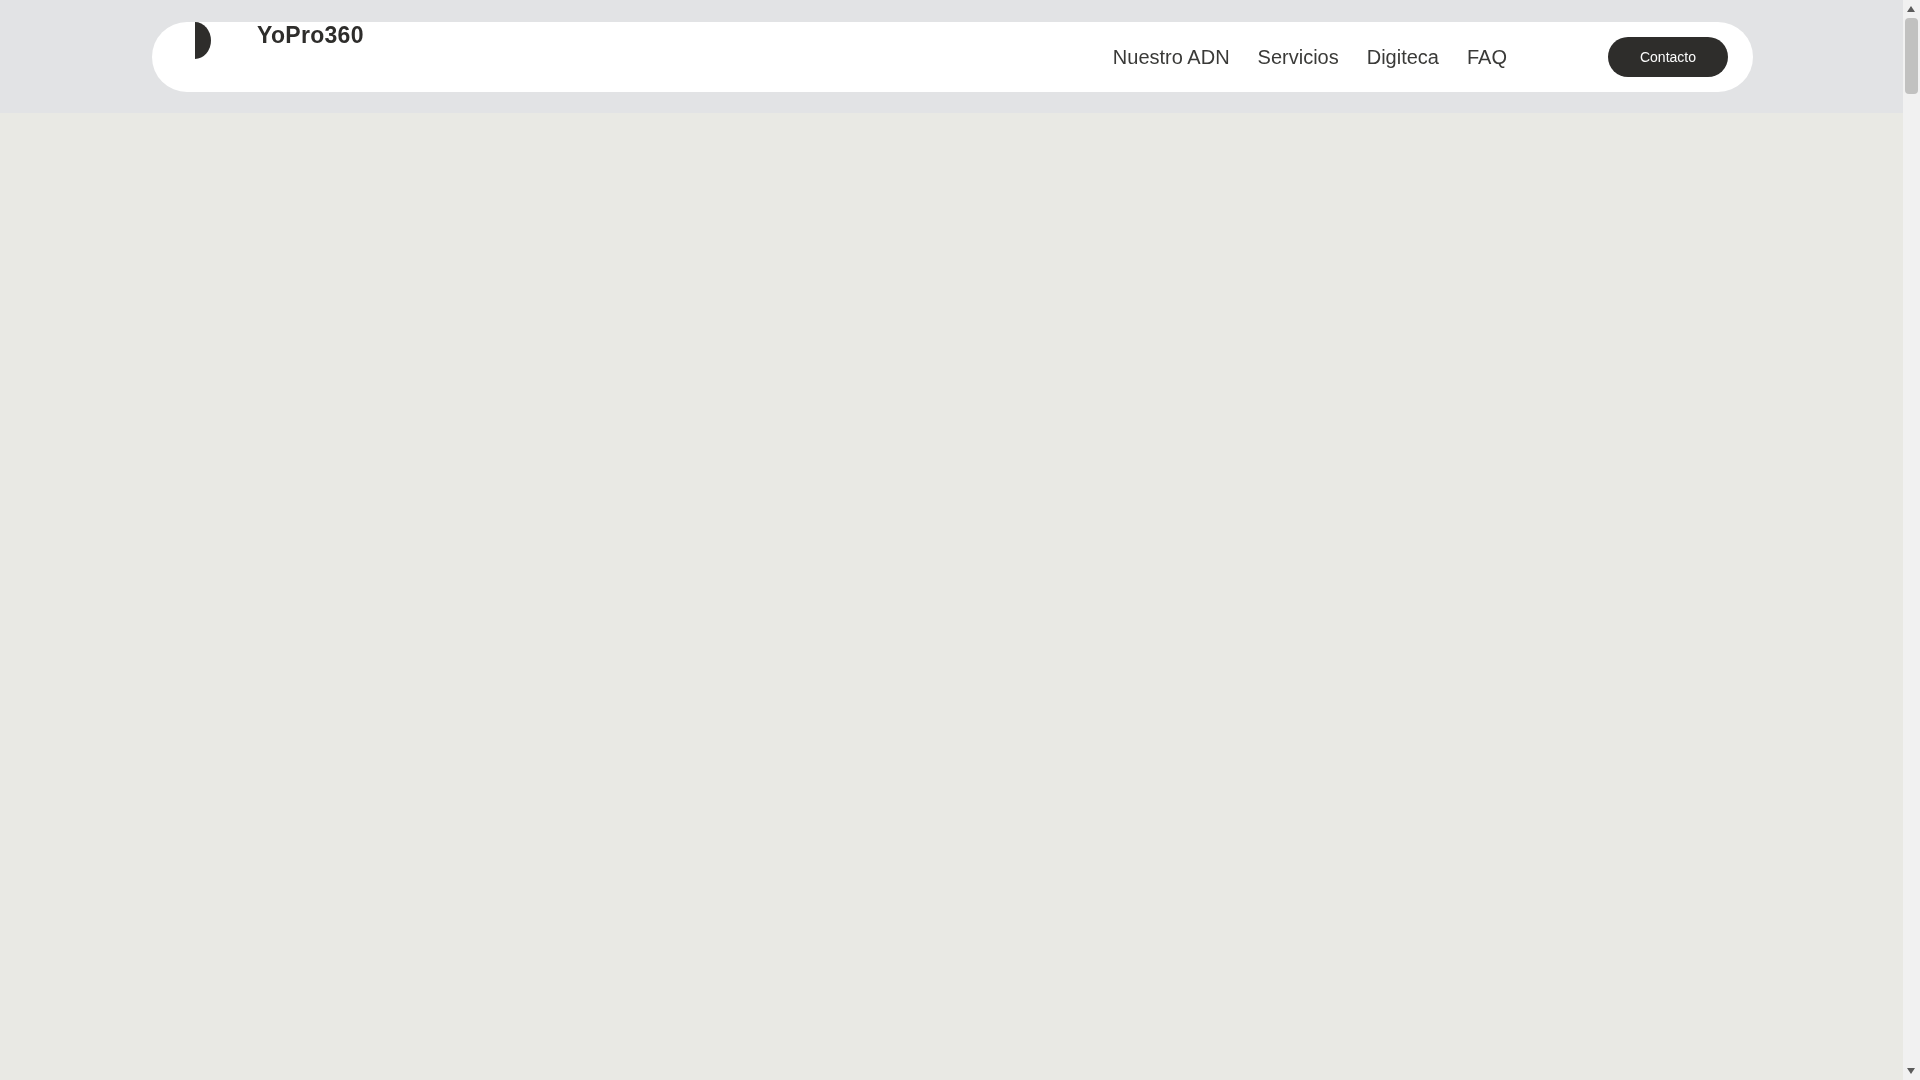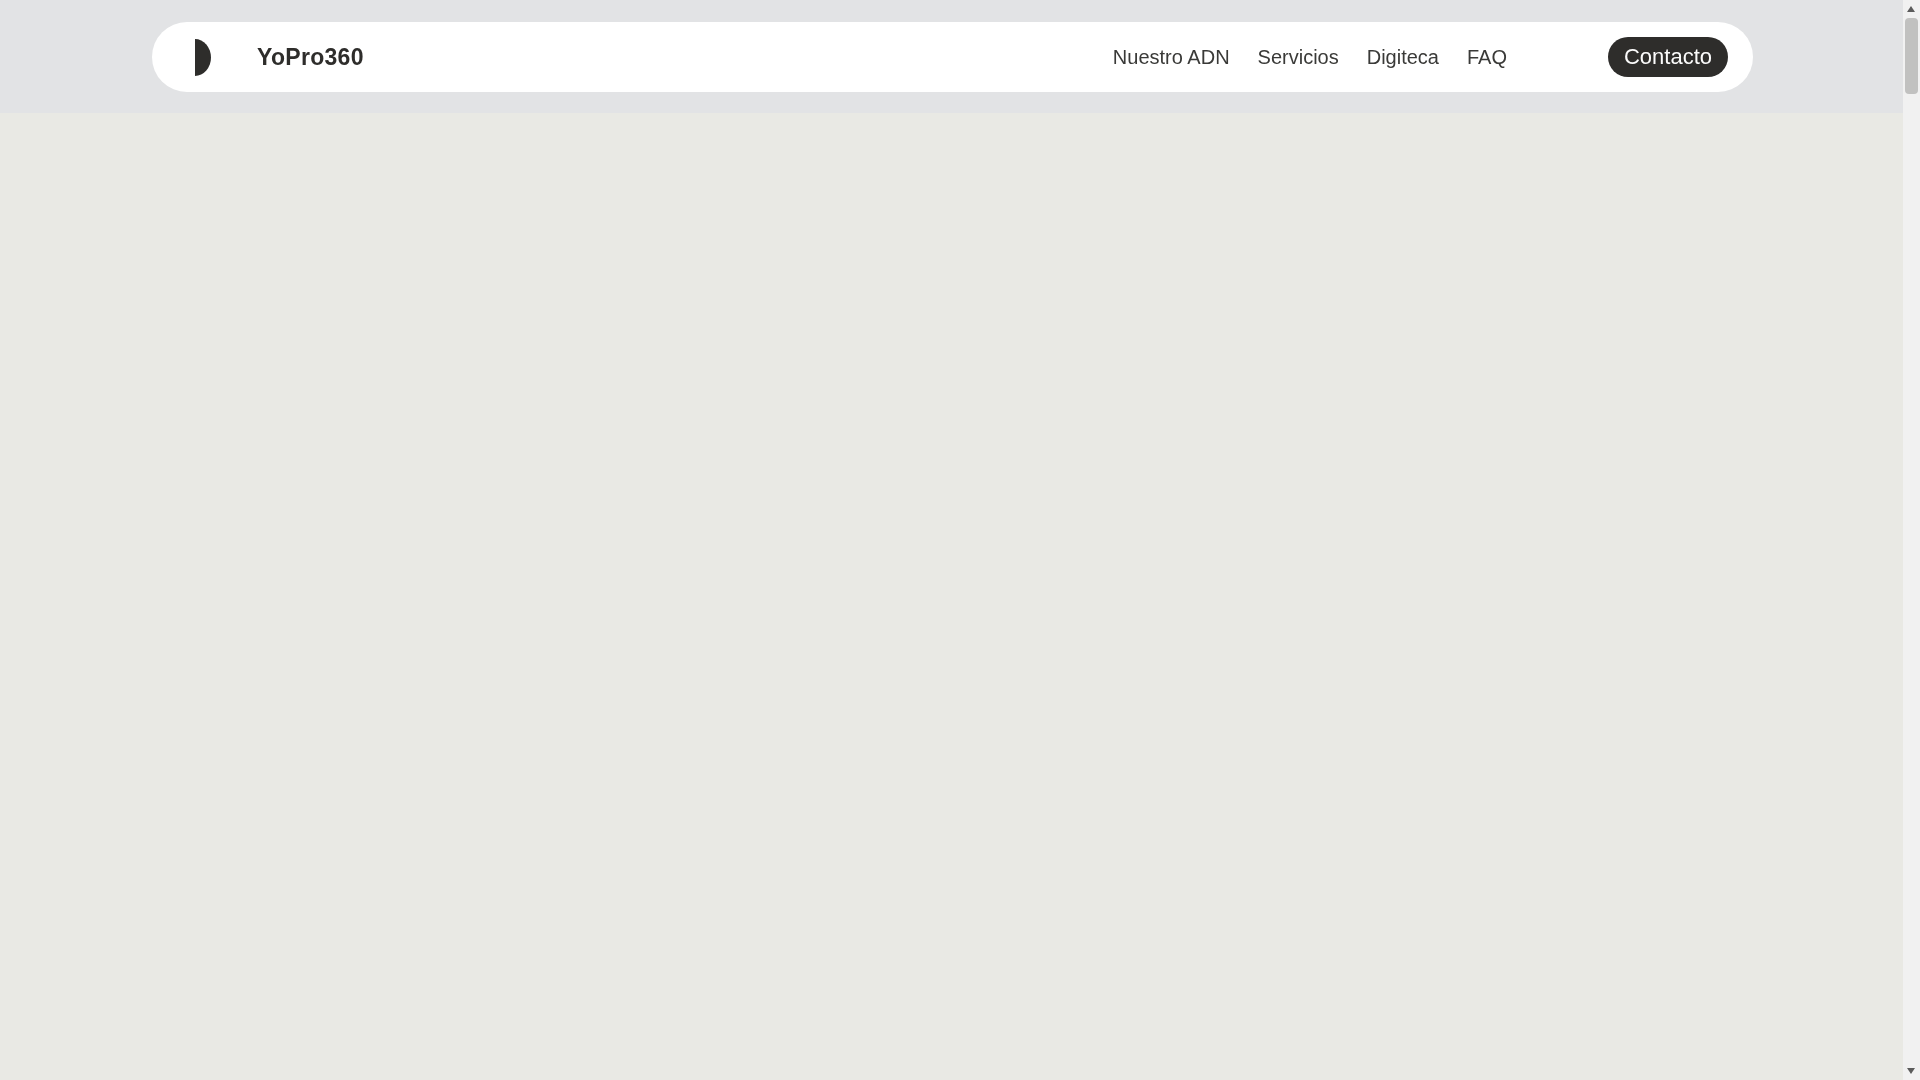--- a/index.html
+++ b/index.html
@@ -26,21 +26,21 @@
   
   .navbar {
     position: absolute; left: 152px; top: 22px;
     width: 1601px; height: 70px;
     background: #ffffff;
     border-radius: 35px;
   }
 
   .brand {
     position: absolute; left: 43px; top: 0; height: 100%;
-    display: flex; align-items: center;
+    display: flex; 
     cursor: pointer;
   }
   .logo-half-circle {
     width: 16px; height: 37px;
     background: #2e2d2b;
     border-radius: 0 100% 100% 0 / 0 50% 50% 0;
   }
   .brand-title {
     margin-left: 46px;
     font-size: 23px; font-weight: bold; color: #2e2d2b;
@@ -70,21 +70,21 @@
 
   .contacto {
     position: absolute; right: 25px; top: 15px;
     width: 120px; height: 40px;
     background: #2e2d2b; border: none; border-radius: 20px;
     display: flex; align-items: center; justify-content: center;
     padding: 0; cursor: pointer;
   }
   .contacto span {
     position: relative; z-index: 3;
-    color: #fbfbfb; font-size: 22px;
+    color: #fbfbfb; font-size: 14px;
     font-family: "Liberation Sans", sans-serif;
     white-space: nowrap;
   }
 
   
   .scrollbar {
     position: absolute; right: 0; top: 0;
     width: 17px; height: 1080px;
     background: #f1f1f1;
   }

